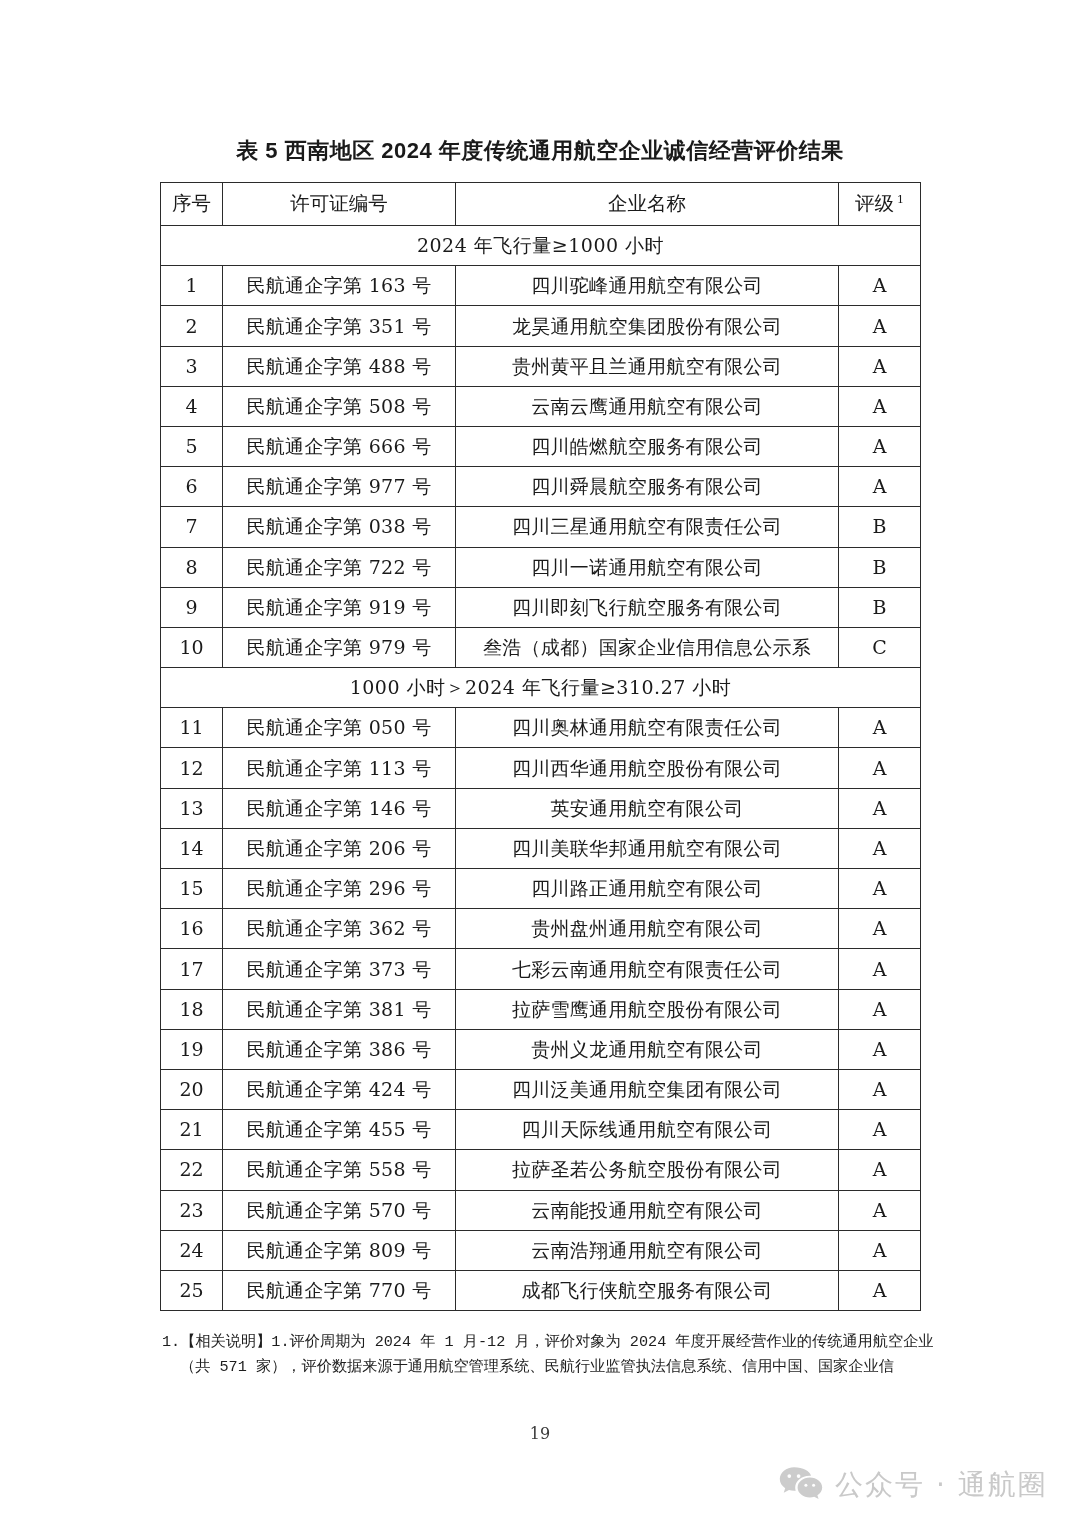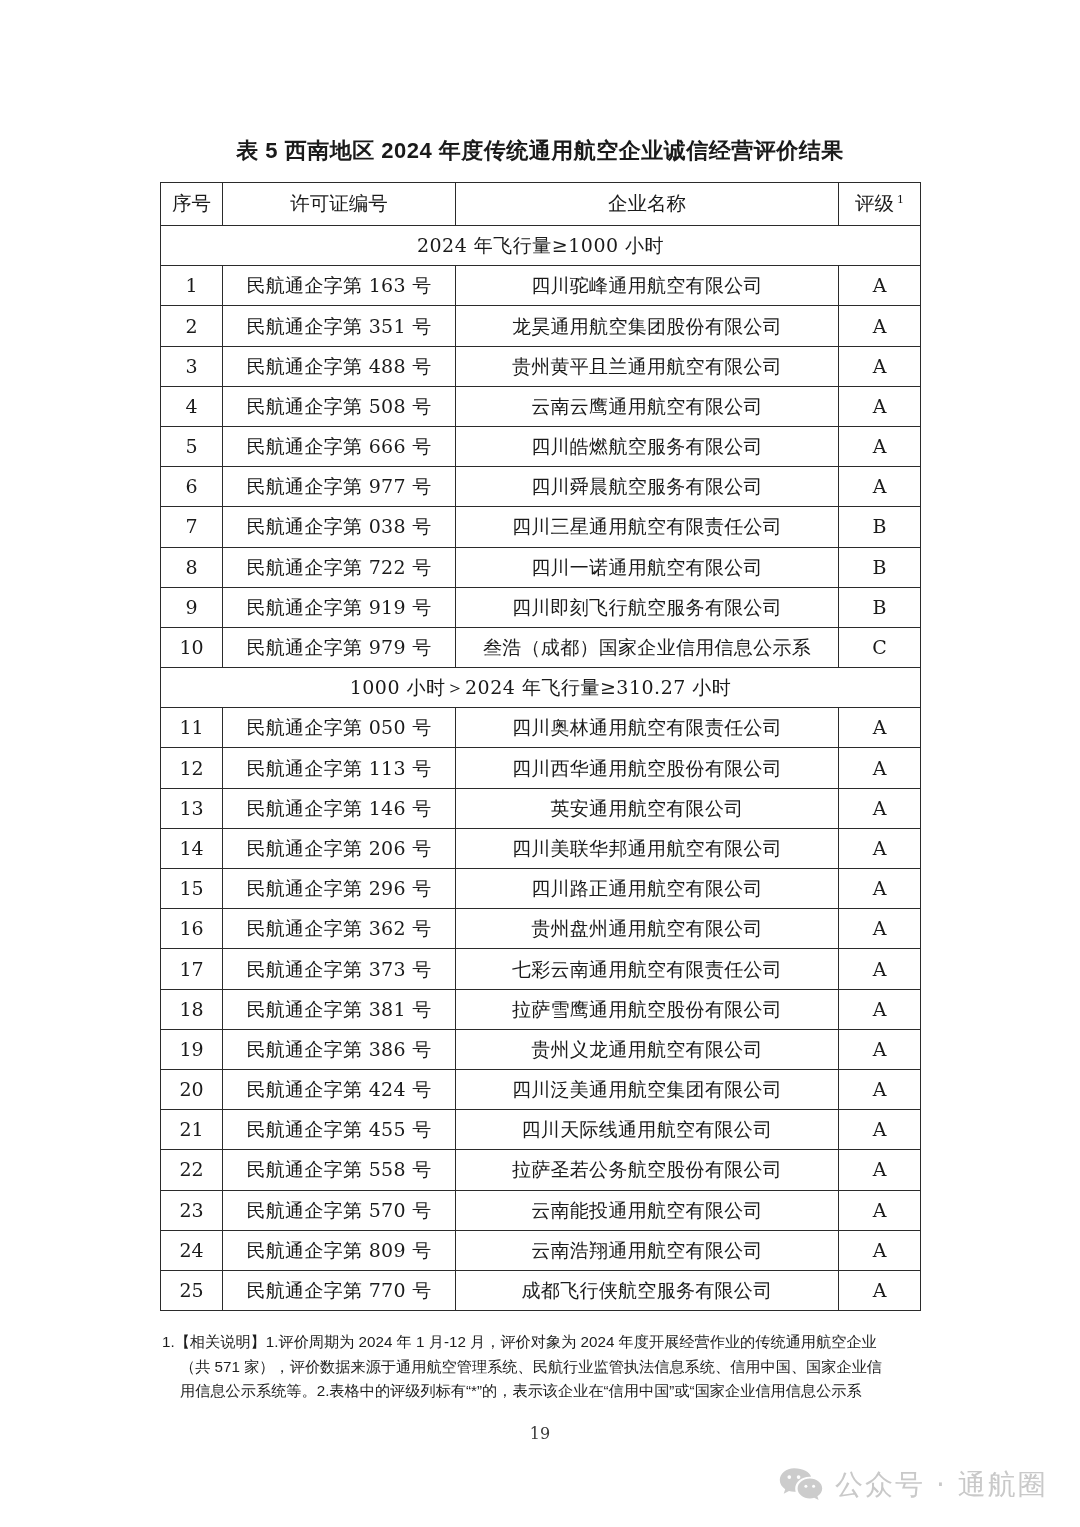--- a/index.html
+++ b/index.html
@@ -85,21 +85,21 @@
   }
   
   .footnote {
     position: absolute;
     left: 162px;
     top: 1330px;
     width: 780px;
     font-size: 15.2px;
     line-height: 1.62;
     text-align: justify;
-    font-family: Liberation Sans, sans-serif;
+    font-family: Liberation Mono, monospace;
     color: #1d1d1d;
   }
   .footnote .fn-line {
     display: block;
     white-space: nowrap;
   }
   .footnote .fn-line.indent {
     text-indent: 18px;
   }
   
@@ -112,21 +112,21 @@
     font-size: 16px;
     color: #3a3a3a;
     font-family: "DejaVu Serif", "Liberation Serif", serif;
   }
   
   .watermark {
     position: absolute;
     left: 778px;
     top: 1466px;
     display: flex;
-    align-items: center;
+    align-items: flex-start;
     gap: 11px;
     opacity: 1;
   }
   .wm-icon {
     width: 46px;
     height: 36px;
     position: relative;
     flex: 0 0 auto;
   }
   .wm-text {
@@ -317,21 +317,20 @@
             <td class="name-cell">成都飞行侠航空服务有限公司</td>
             <td class="grade-cell">A</td>
           </tr>
         </tbody>
     </table>
   </div>
 
   <div class="footnote" id="footnote">
       <span class="fn-line">1.【相关说明】1.评价周期为 2024 年 1 月-12 月，评价对象为 2024 年度开展经营作业的传统通用航空企业</span>
       <span class="fn-line indent">（共 571 家），评价数据来源于通用航空管理系统、民航行业监管执法信息系统、信用中国、国家企业信</span>
-      <span class="fn-line indent">用信息公示系统等。2.表格中的评级列标有“*”的，表示该企业在“信用中国”或“国家企业信用信息公示系</span>
     </div>
 
   <div class="page-number">19</div>
 
   <div class="watermark">
     <span class="wm-icon">
       <svg viewBox="0 0 46 36" width="46" height="36" aria-hidden="true">
         <g fill="#cccccc">
           <path d="M16.2 1.2C8.2 1.2 1.8 6.5 1.8 13c0 3.7 2.1 7 5.4 9.2l-1.5 4.6 5.3-2.7c1.6.45 3.3.7 5.2.7.5 0 1 0 1.5-.06-.3-1-.5-2.1-.5-3.2 0-6.6 6.4-11.9 14.3-11.9.5 0 1 .02 1.5.07C32 4.9 24.8 1.2 16.2 1.2z"></path>
           <circle cx="11.3" cy="10.1" r="1.85" fill="#ffffff"></circle>

